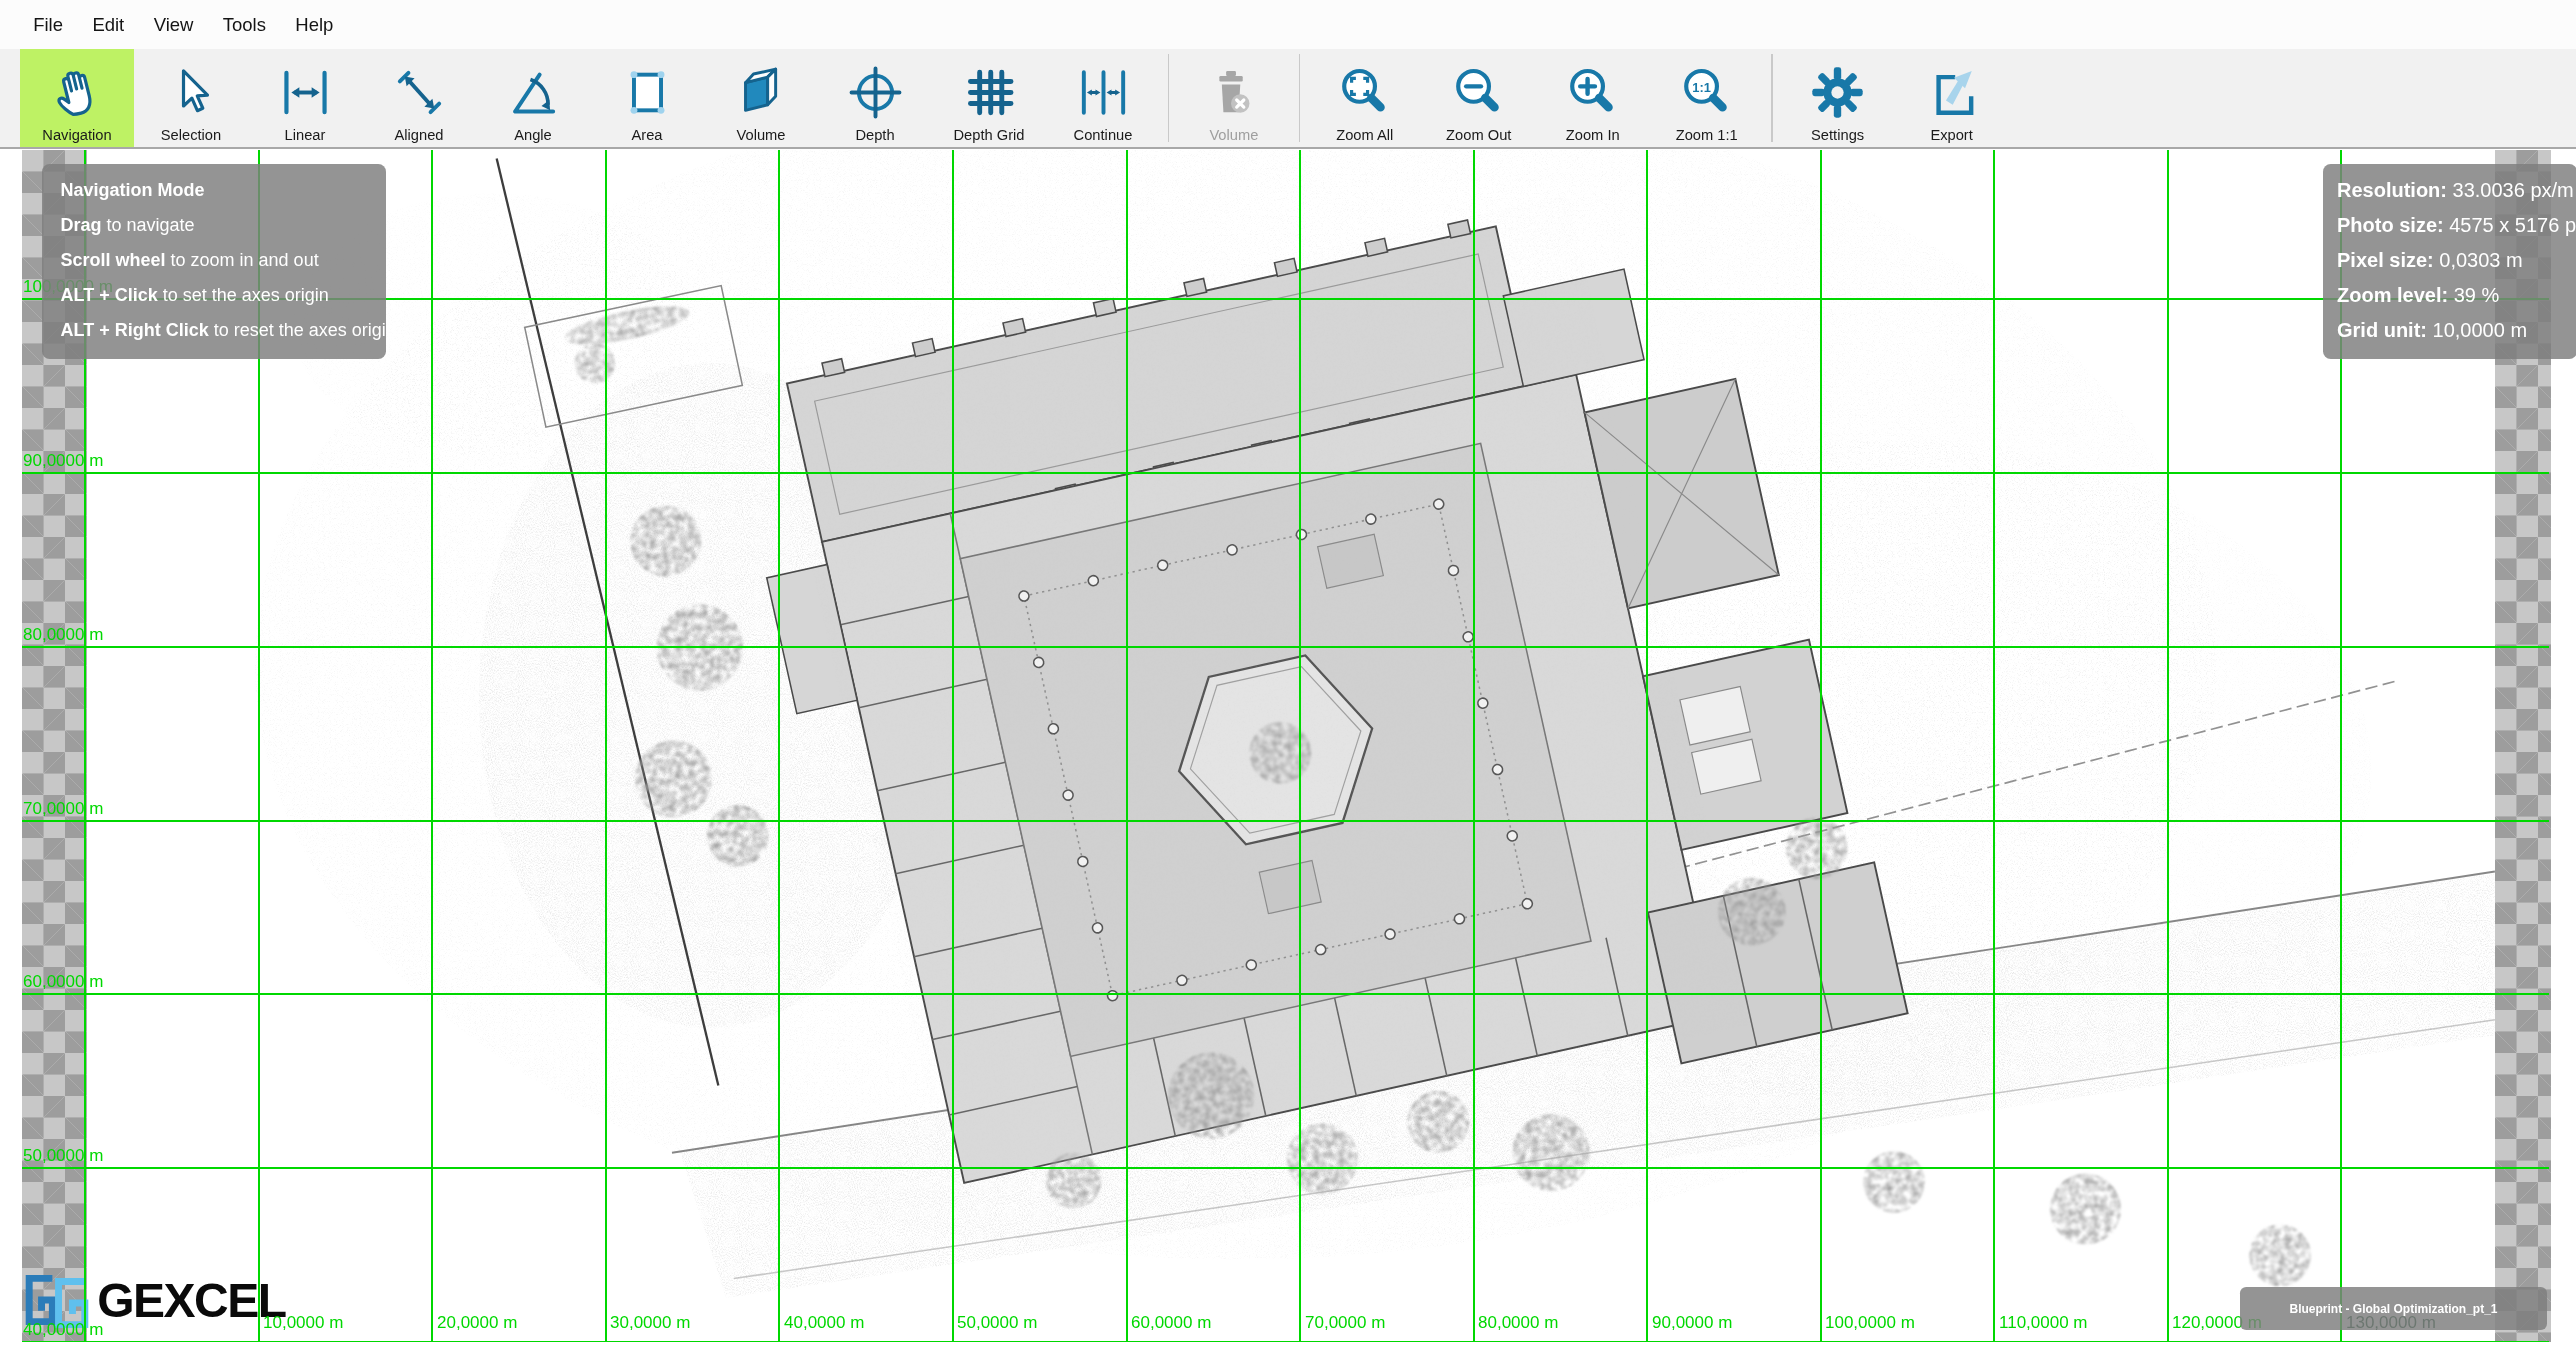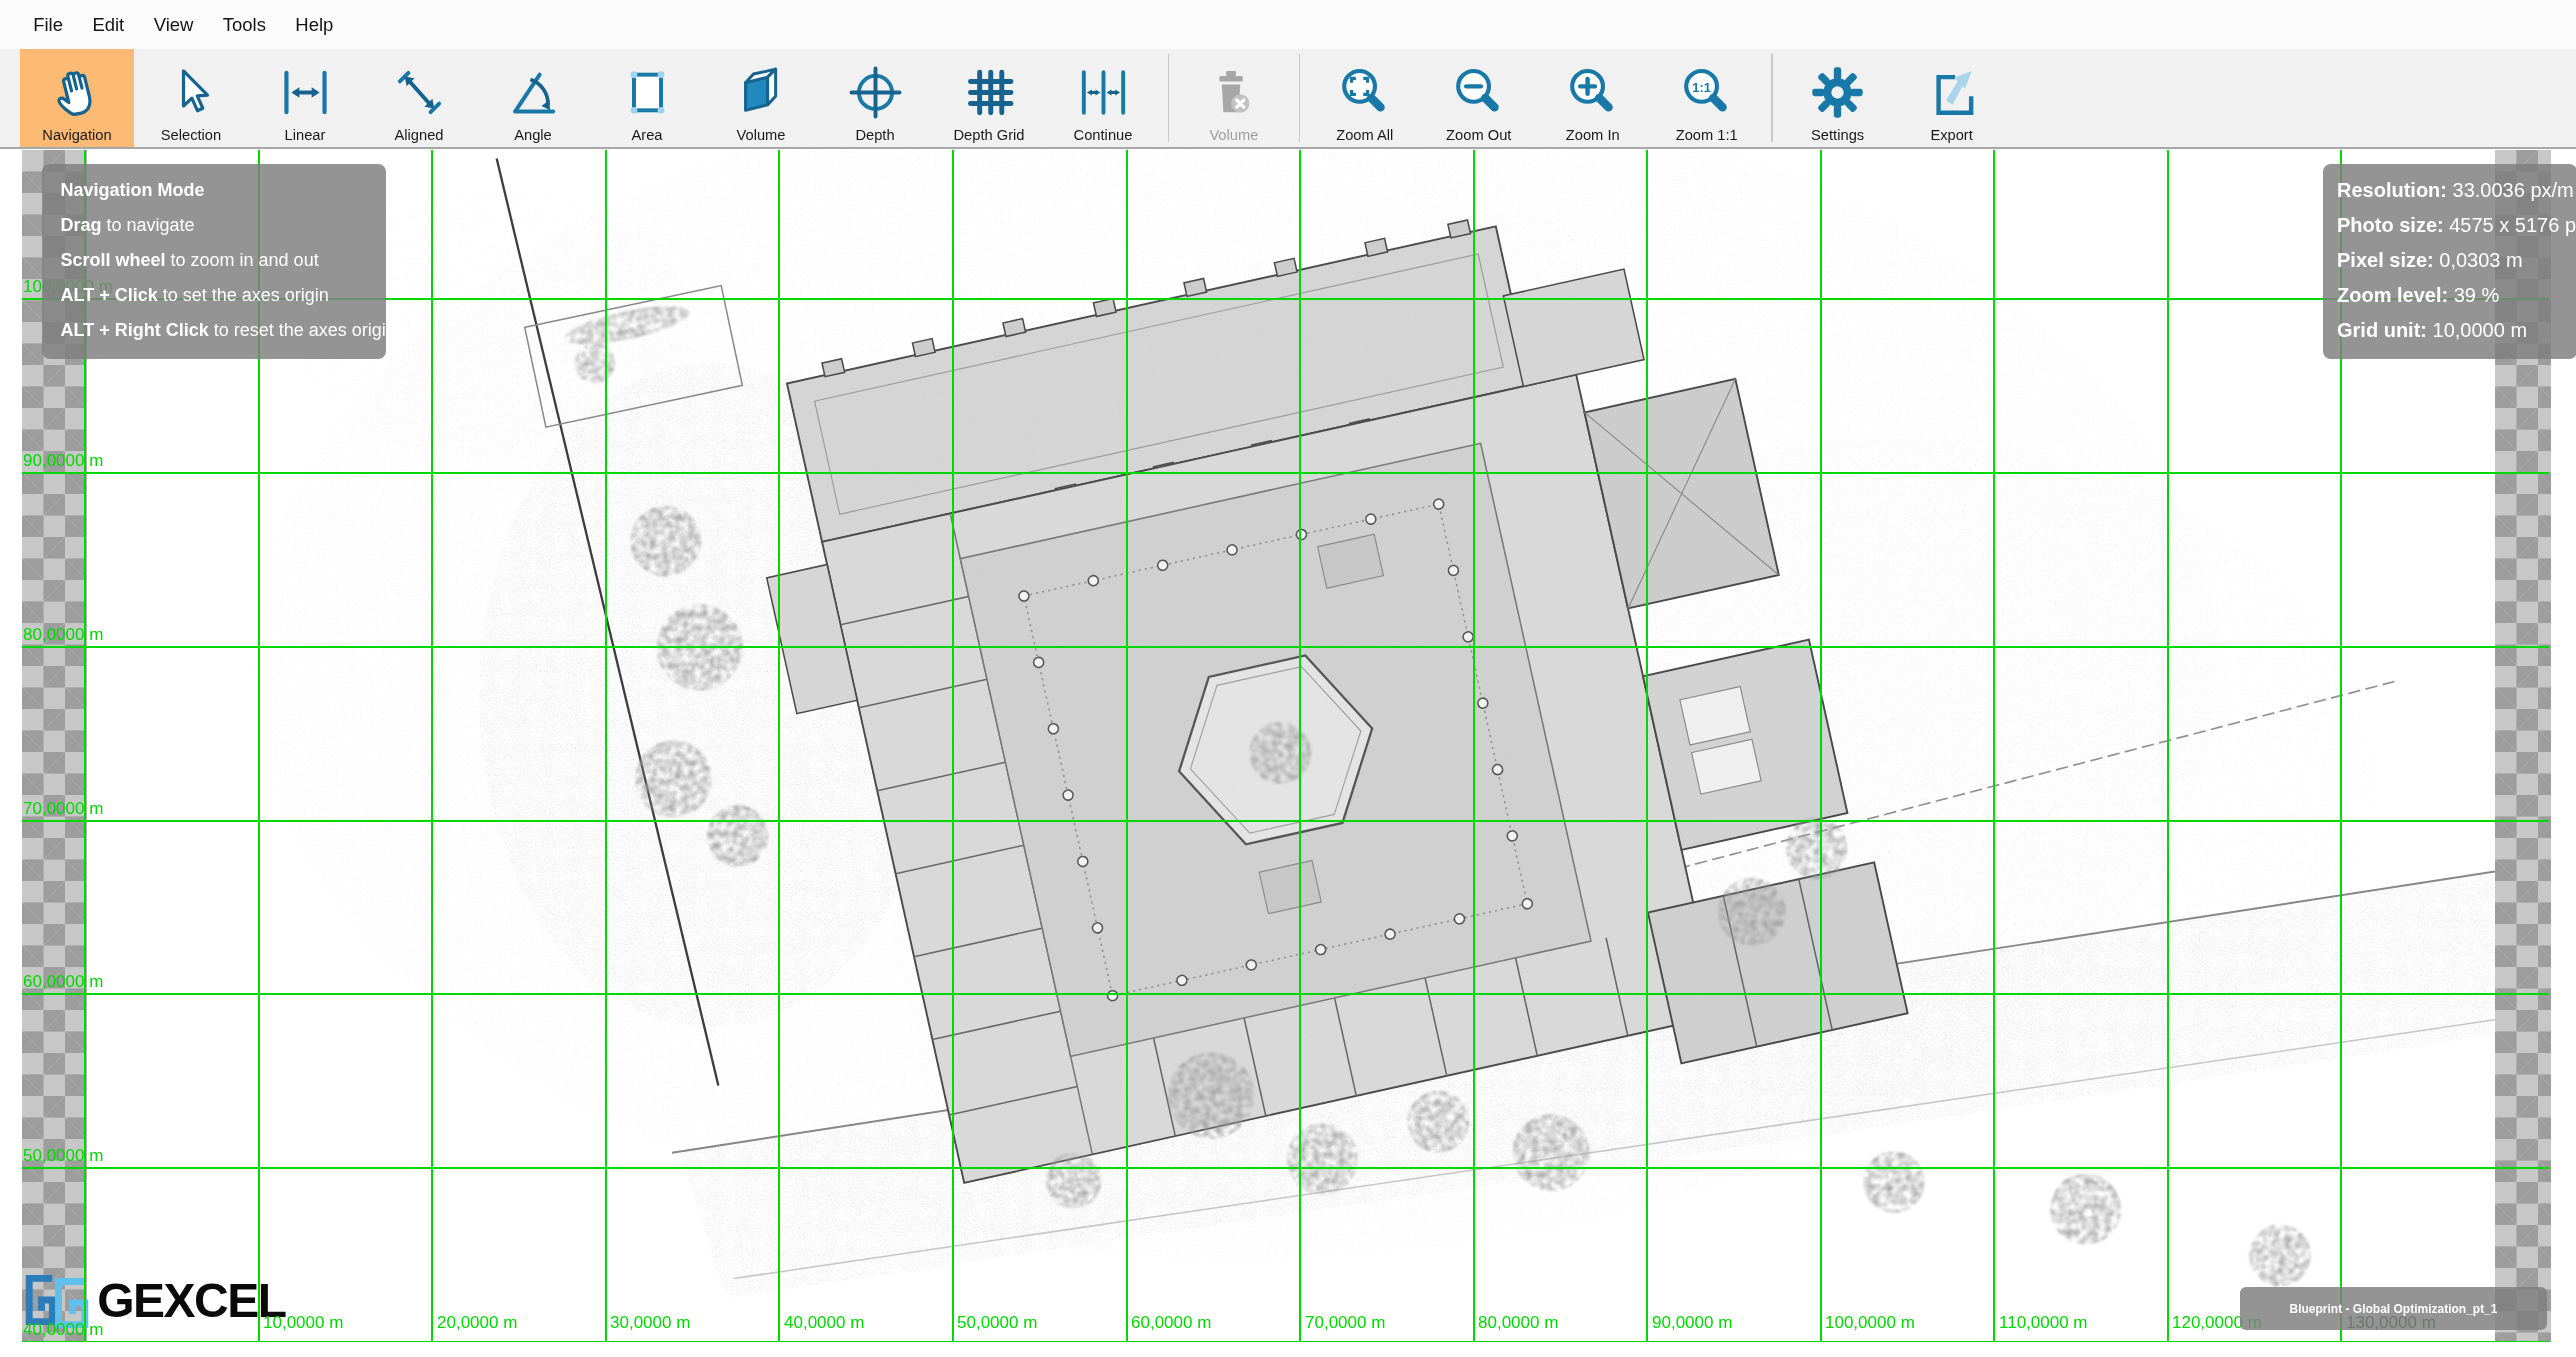--- a/index.html
+++ b/index.html
@@ -11,21 +11,21 @@
   .menu-item{font-size:18.5px;color:#141414;padding:0 14.7px;cursor:default;text-align:center;}
   
   .toolbar{position:absolute;top:49px;left:0;right:0;height:98px;background:#f1f1f1;
            border-bottom:2.3px solid #a8a8a8;display:flex;align-items:stretch;
            padding-left:20px;z-index:20;}
   .tool{width:114px;display:flex;flex-direction:column;align-items:center;
         justify-content:flex-end;padding:0 0 3.9px 0;background:none;border:none;
         font-family:inherit;cursor:default;}
   .tool .ticon{height:68px;display:flex;align-items:center;justify-content:center;text-align:right;}
   .tool .tlabel{font-size:14.7px;color:#1a1a1a;line-height:1.1;white-space:nowrap;}
-  .tool.active{background:#fdba74;}
+  .tool.active{background:#bef264;}
   .tool.disabled .tlabel{color:#9f9f9f;}
   .sep{width:1.5px;background:#c9c9c9;margin:4.6px 7.7px;}
   
   .canvas{position:absolute;top:150px;left:0;width:2576px;height:1192px;background:#ffffff;overflow:hidden;}
   .scene{position:absolute;left:0;top:0;z-index:1;clip-path:inset(0 81px 0 87px);}
   .checker{position:absolute;top:0;height:1192px;z-index:3;background-color:#c7c7c7;
     background-image:
       linear-gradient(45deg,#9d9d9d 25%,transparent 25%),
       linear-gradient(-45deg,#9d9d9d 25%,transparent 25%),
       linear-gradient(45deg,transparent 75%,#9d9d9d 75%),

